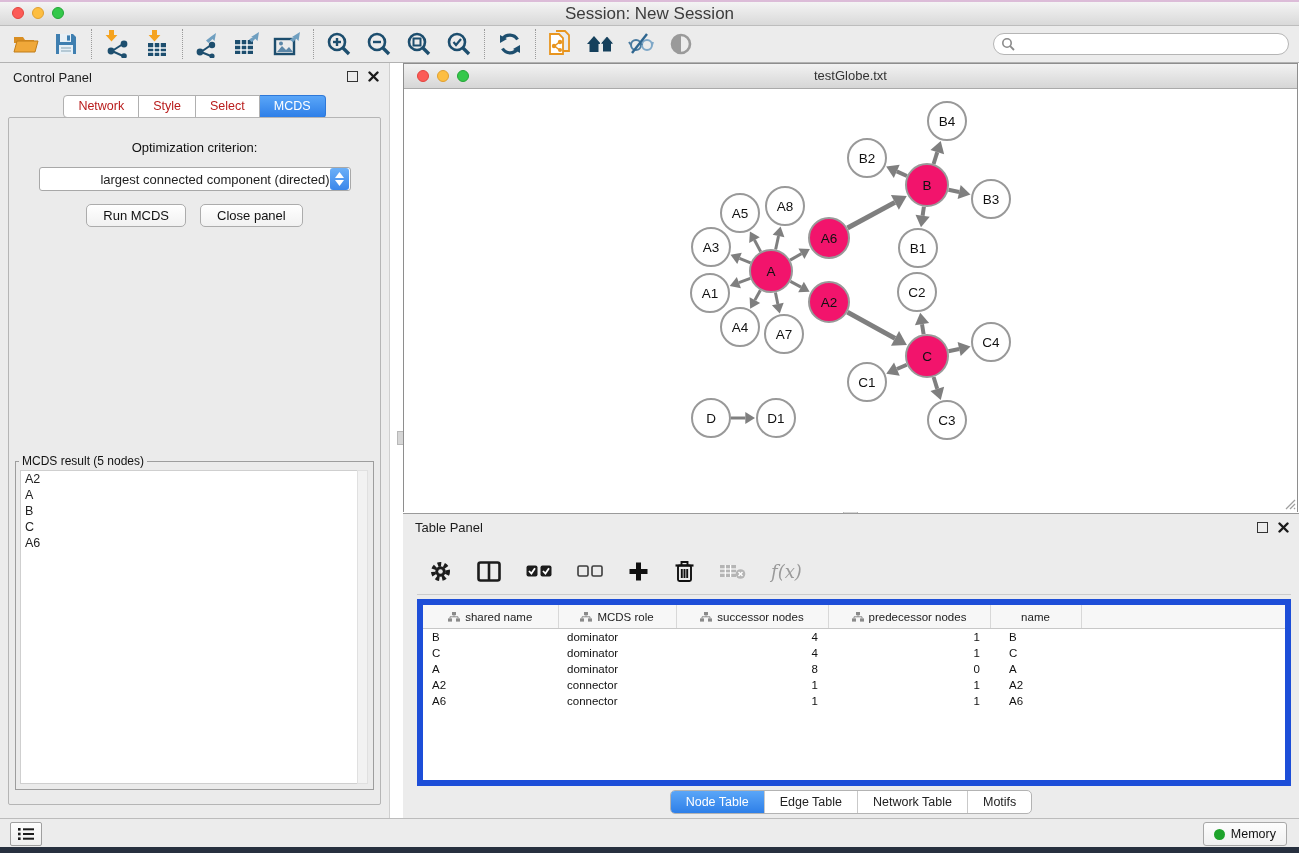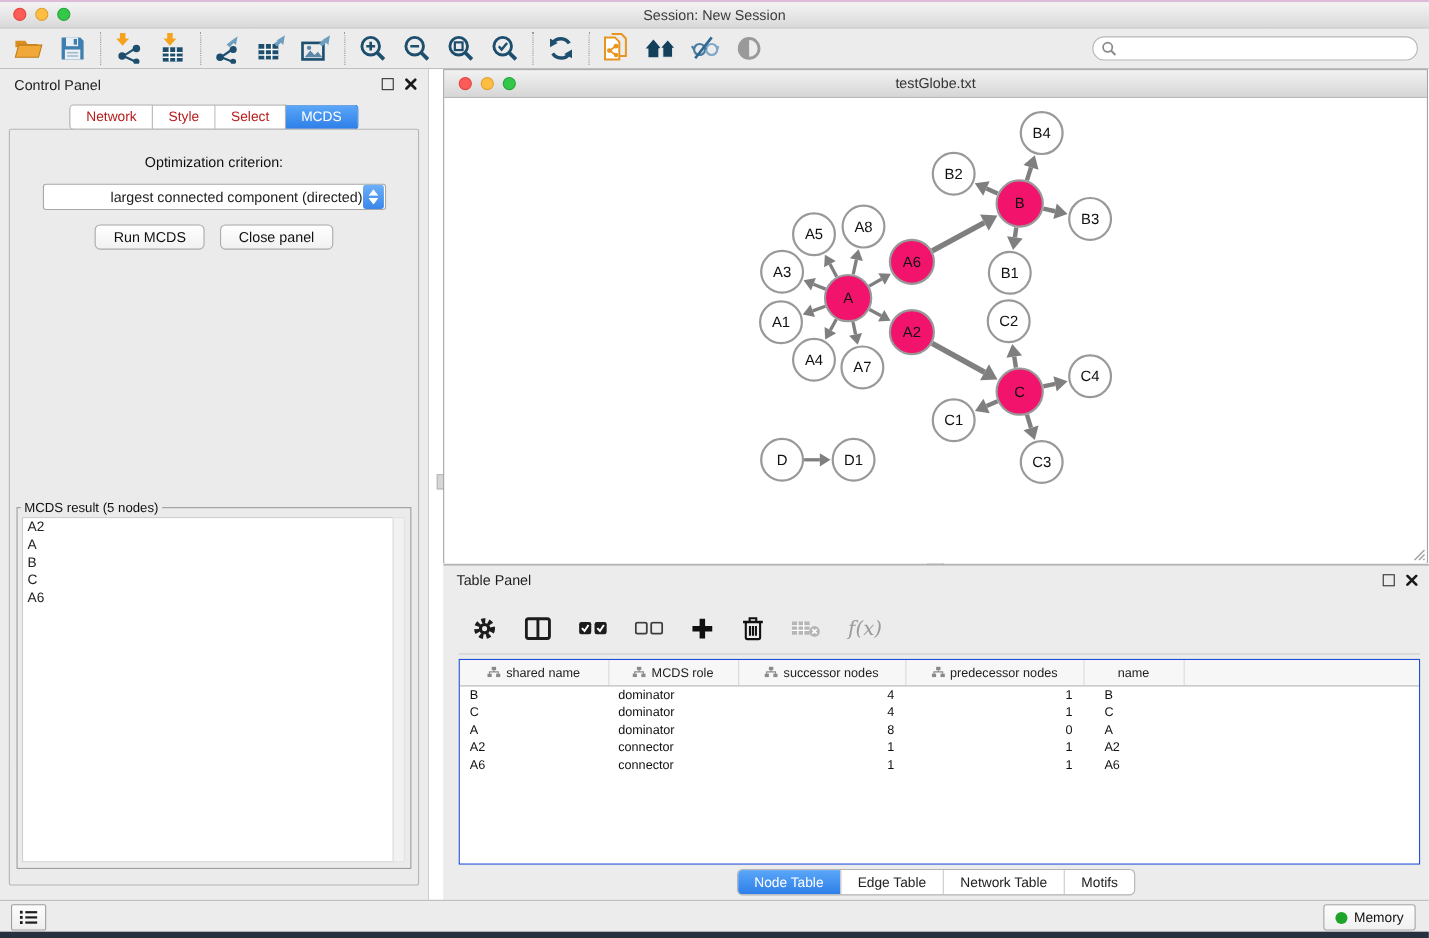--- a/index.html
+++ b/index.html
@@ -3,21 +3,21 @@
 <meta charset="utf-8">
 <style>
   html,body{margin:0;padding:0;}
   body{width:1299px;height:853px;position:relative;overflow:hidden;
        font-family:"Liberation Sans",sans-serif;background:#e8e8e8;color:#222;}
   svg{display:block;}
   
   .top-accent{position:absolute;top:0;left:0;right:0;height:2px;background:#dcbcd8;}
   .titlebar{position:absolute;top:2px;left:0;right:0;height:23px;
     background:linear-gradient(#f4f4f4,#d9d9d9);border-bottom:1px solid #bdbdbd;
-    text-align:center;font-size:13px;line-height:23px;color:#3c3c3c;}
+    text-align:center;font-size:17px;line-height:23px;color:#3c3c3c;}
   .lights{position:absolute;left:12px;top:5px;display:flex;gap:8px;}
   .light{width:12px;height:12px;border-radius:50%;}
   .light.red{background:#fc5b57;border:1px solid #e2443e;box-sizing:border-box;}
   .light.yellow{background:#fdbe41;border:1px solid #e0a030;box-sizing:border-box;}
   .light.green{background:#34c84a;border:1px solid #24a537;box-sizing:border-box;}
   .toolbar{position:absolute;top:26px;left:0;right:0;height:37px;background:#ececec;
     border-bottom:1px solid #b2b2b2;display:flex;align-items:center;padding-left:6px;box-sizing:border-box;}
   .tbtn{width:40px;height:32px;display:flex;align-items:center;justify-content:center;cursor:default;}
   .tsep{height:30px;border-left:1px dotted #9a9a9a;margin:0 5px;}
   .search-wrap{margin-left:auto;margin-right:10px;position:relative;}
@@ -68,21 +68,21 @@
   .hsplit-handle{position:absolute;left:453px;top:446px;width:15px;height:7px;background:#d6d6d6;border:1px solid #b8b8b8;box-sizing:border-box;}
   
   .tpanel{position:absolute;left:13px;top:450px;right:0;height:305px;background:#ececec;
     border-top:1px solid #9a9a9a;box-sizing:border-box;}
   .tp-header{height:28px;line-height:28px;padding-left:12px;font-size:13px;color:#1d1d1d;position:relative;}
   .tp-toolbar{position:absolute;left:14px;right:8px;top:34px;height:46px;border-bottom:1px solid #cccccc;
     display:flex;align-items:center;gap:25px;padding-left:12px;}
   .tp-tool{display:flex;align-items:center;justify-content:center;}
   .fx{font-family:"DejaVu Serif",serif;font-style:italic;font-size:18px;color:#9a9a9a;}
   .ntable-wrap{position:absolute;left:14px;top:85px;width:874px;height:187px;background:#fff;
-    border:1px solid #1d4ed8;box-sizing:border-box;overflow:hidden;}
+    border:6px solid #1d4ed8;box-sizing:border-box;overflow:hidden;}
   table.ntable{border-collapse:collapse;table-layout:fixed;width:100%;}
   .ntable th{height:21px;background:#f7f7f7;border-bottom:1px solid #c8c8c8;border-right:1px solid #d8d8d8;
     font-size:11.5px;font-weight:normal;color:#222;text-align:center;overflow:hidden;white-space:nowrap;}
   .ntable th.cf{border-right:none;}
   .ntable td{height:16px;font-size:11.5px;color:#111;white-space:nowrap;overflow:hidden;padding:0;}
   .ntable td.c0,.ntable td.c1{padding-left:9px;}
   .ntable td.c2,.ntable td.c3{text-align:right;padding-right:10px;}
   .ntable td.c4{padding-left:19px;}
   .hic{display:inline-block;vertical-align:-1px;margin-right:5px;}
   .tp-tabs{position:absolute;top:276px;left:0;right:0;display:flex;justify-content:center;}

